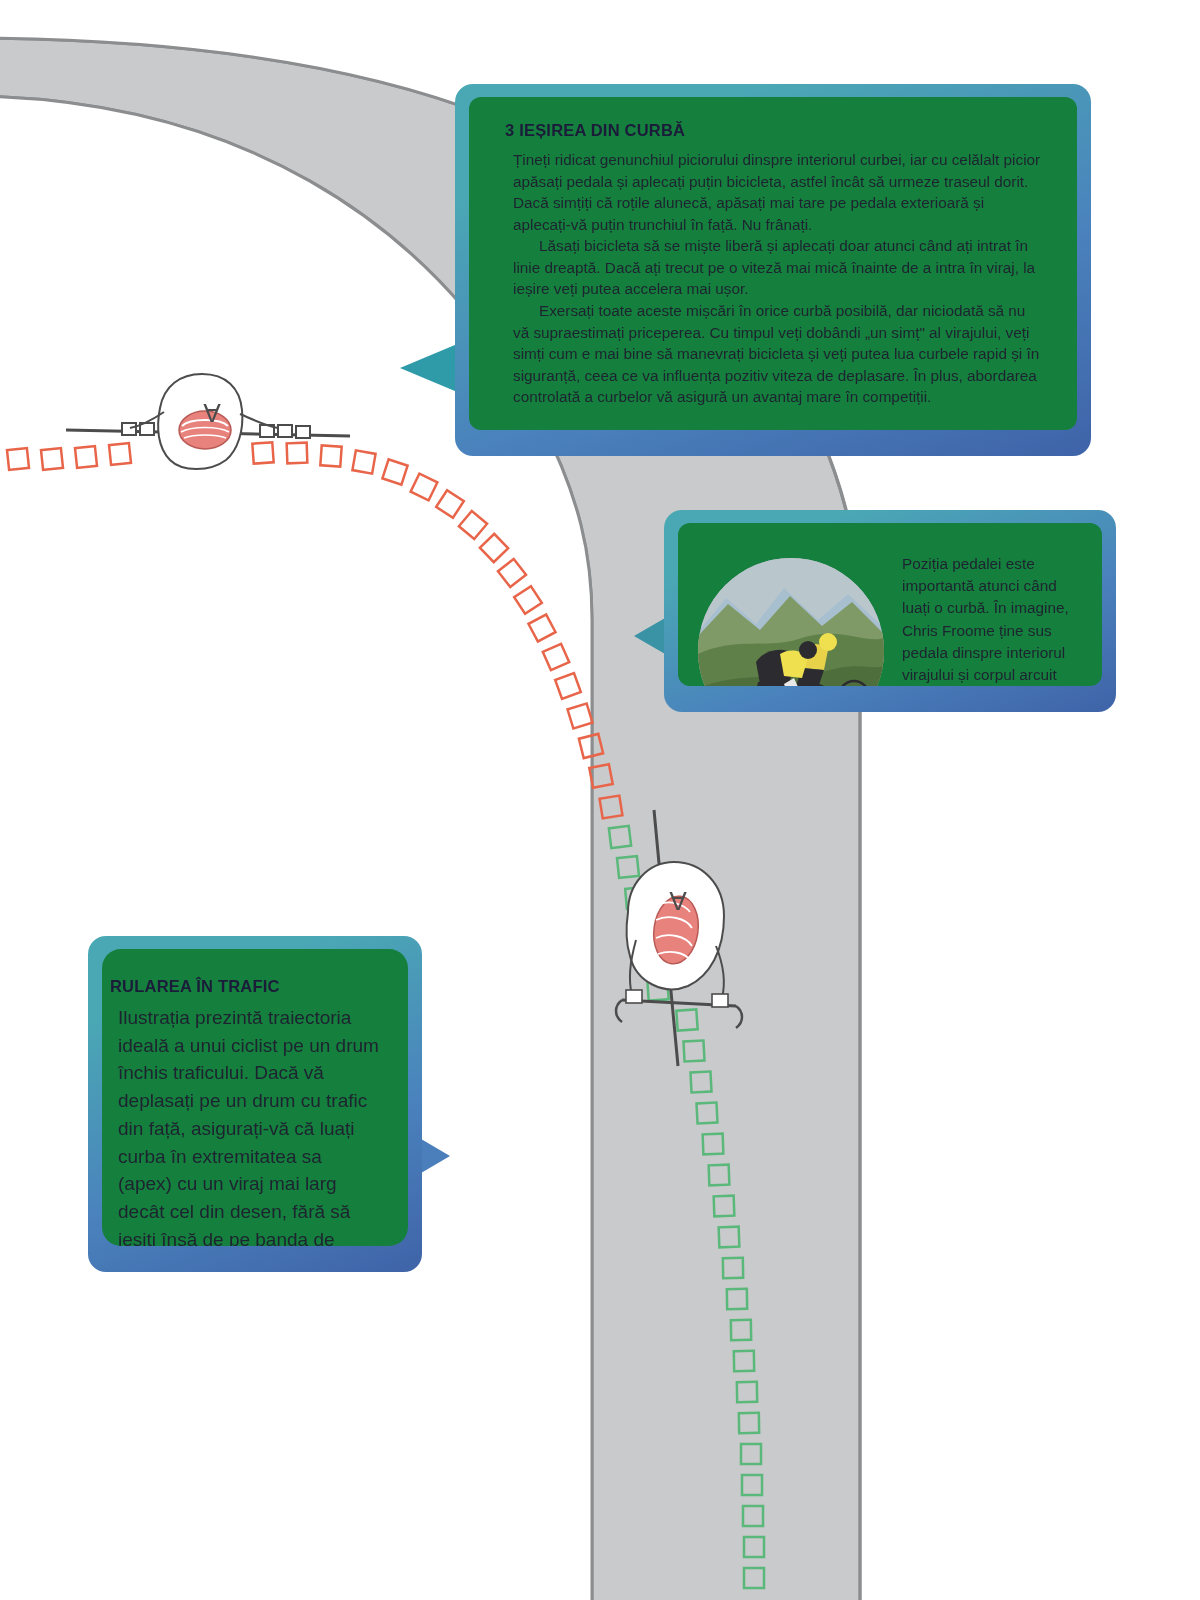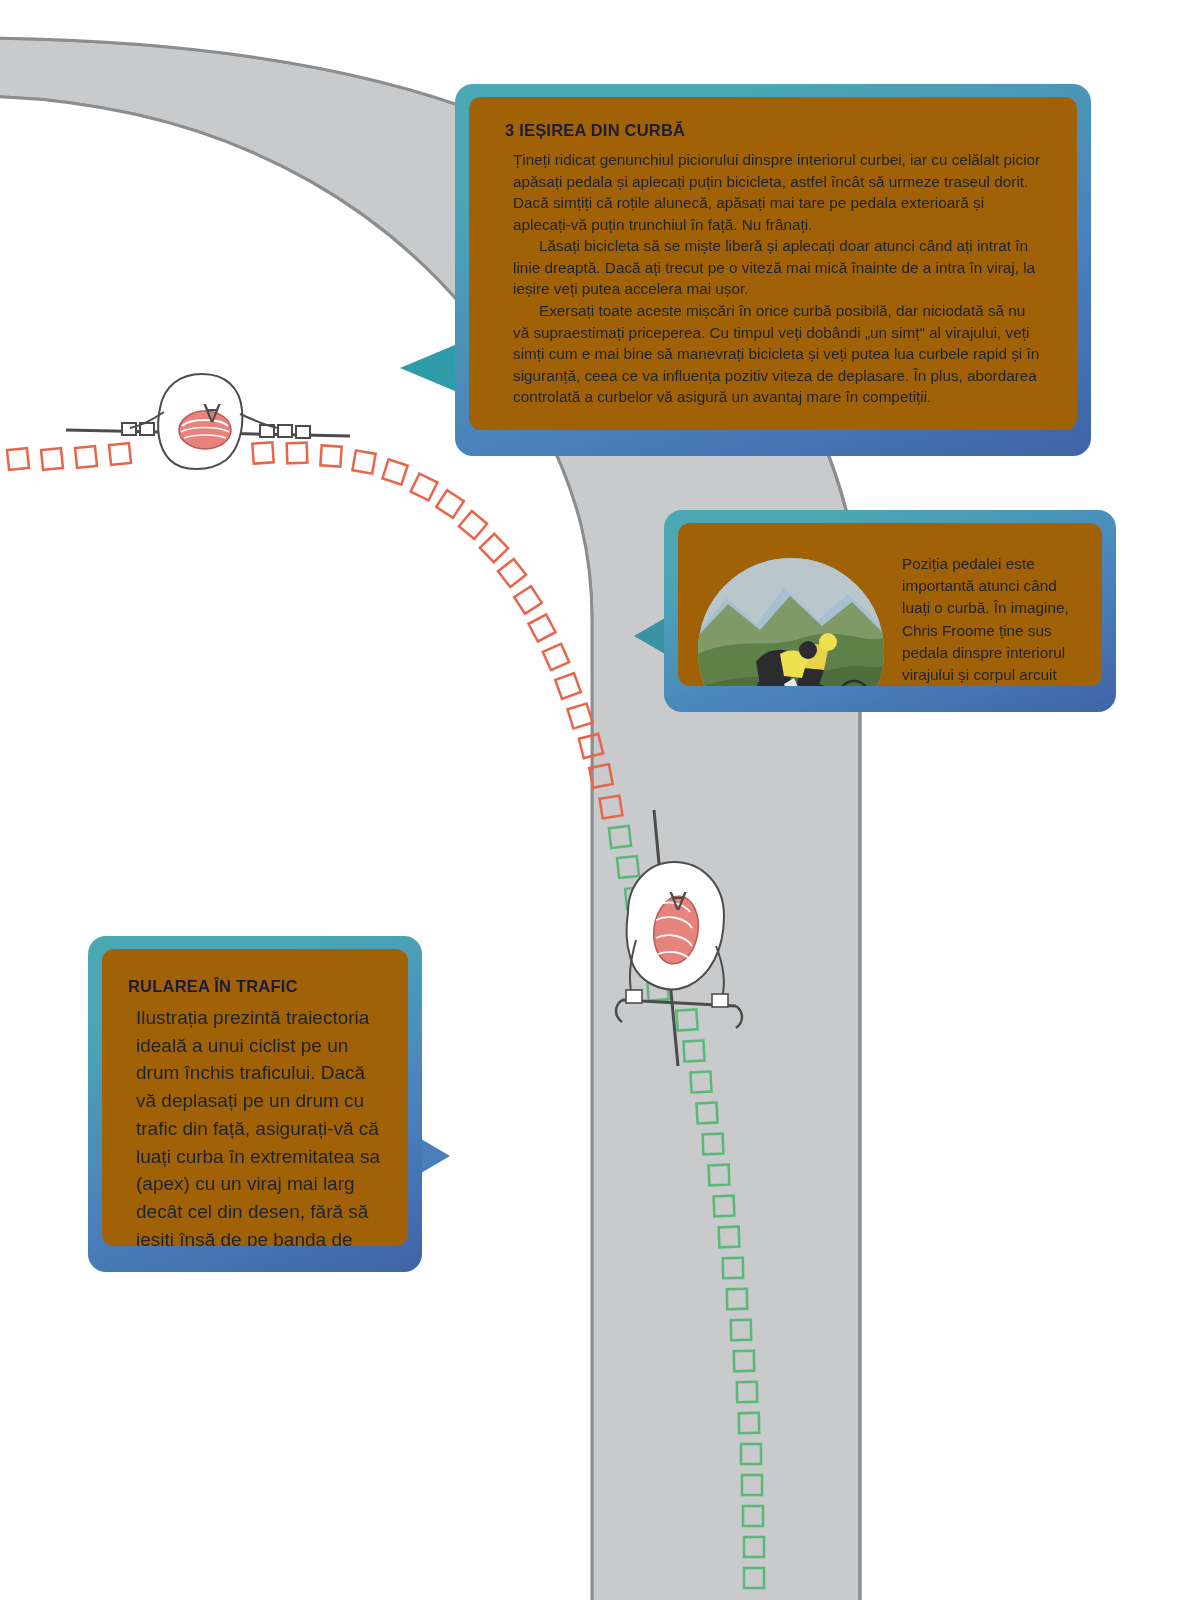--- a/index.html
+++ b/index.html
@@ -39,21 +39,21 @@
   }
   
   .callout .frame {
     position: absolute;
     left: 0; top: 0; right: 0; bottom: 0;
     border-radius: 18px;
     background: linear-gradient(160deg, #4aa8b4 0%, #4aa8b4 18%, #4a82bd 62%, #3f63a8 100%);
   }
   .callout .inner {
     position: absolute;
-    background: #a16207;
+    background: #15803d;
     border-radius: 12px;
     box-sizing: border-box;
     overflow: hidden;
   }
 
   
   #callout-exit {
     left: 455px;
     top: 84px;
     width: 636px;
@@ -137,21 +137,22 @@
 
   
   #callout-traffic {
     left: 88px;
     top: 936px;
     width: 334px;
     height: 336px;
   }
   #callout-traffic .inner {
     left: 14px; top: 13px; right: 14px; bottom: 26px;
-    padding: 28px 20px 10px 26px;
+    padding: 28px 20px 10px 8px;
+    border-radius: 19px;
   }
   #callout-traffic .tail {
     position: absolute;
     right: -28px;
     top: 200px;
     width: 0; height: 0;
     border-top: 20px solid transparent;
     border-bottom: 20px solid transparent;
     border-left: 34px solid #4a7fbb;
   }

